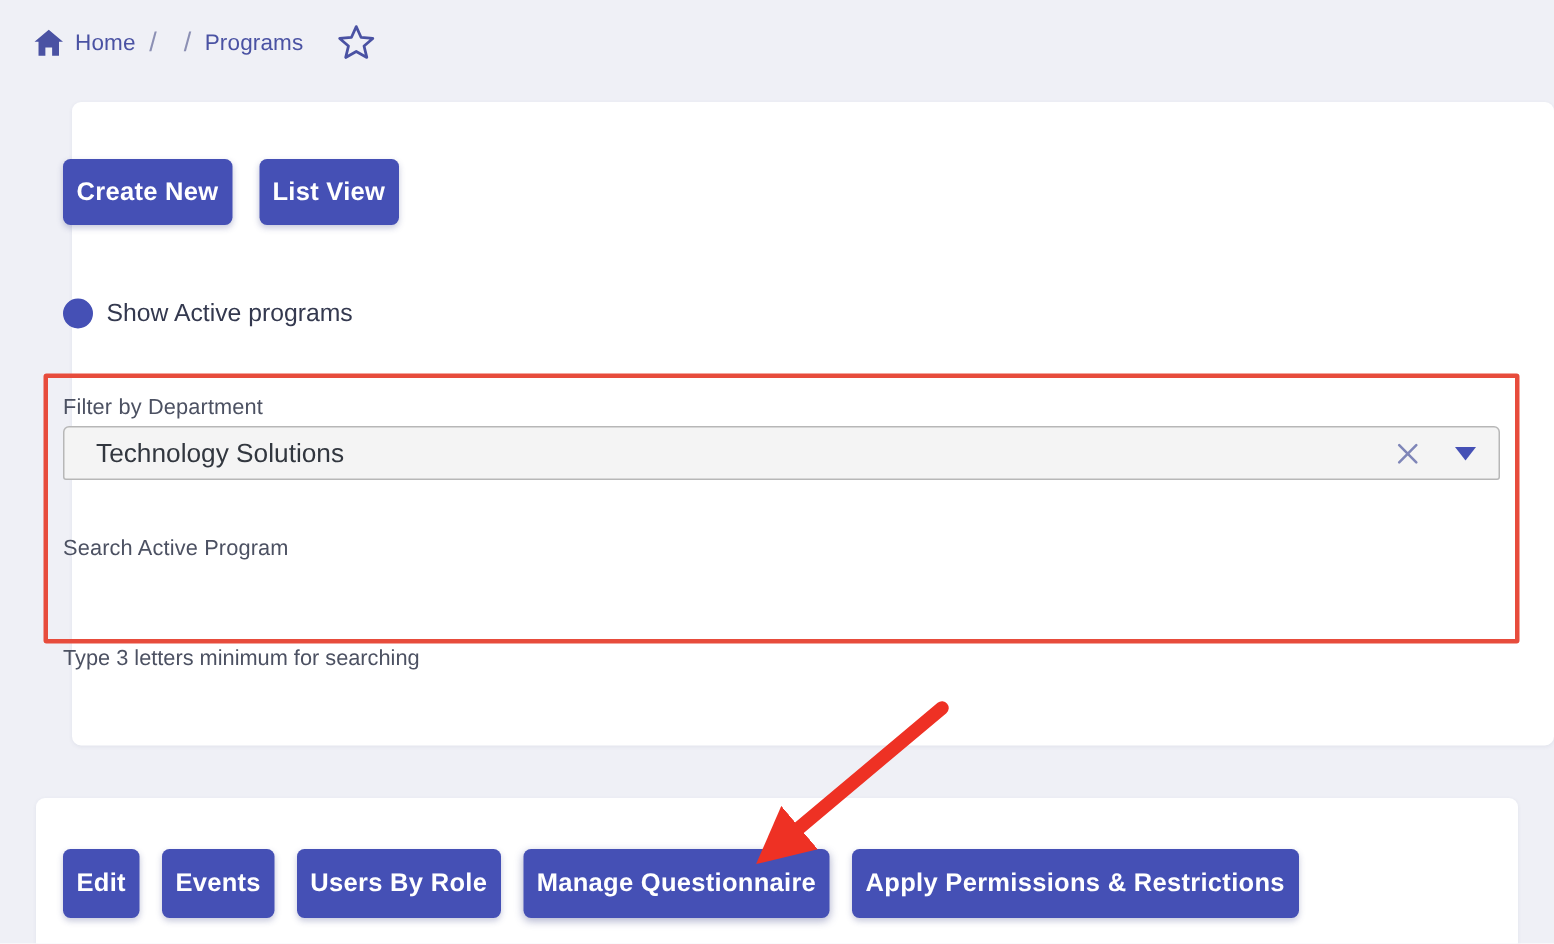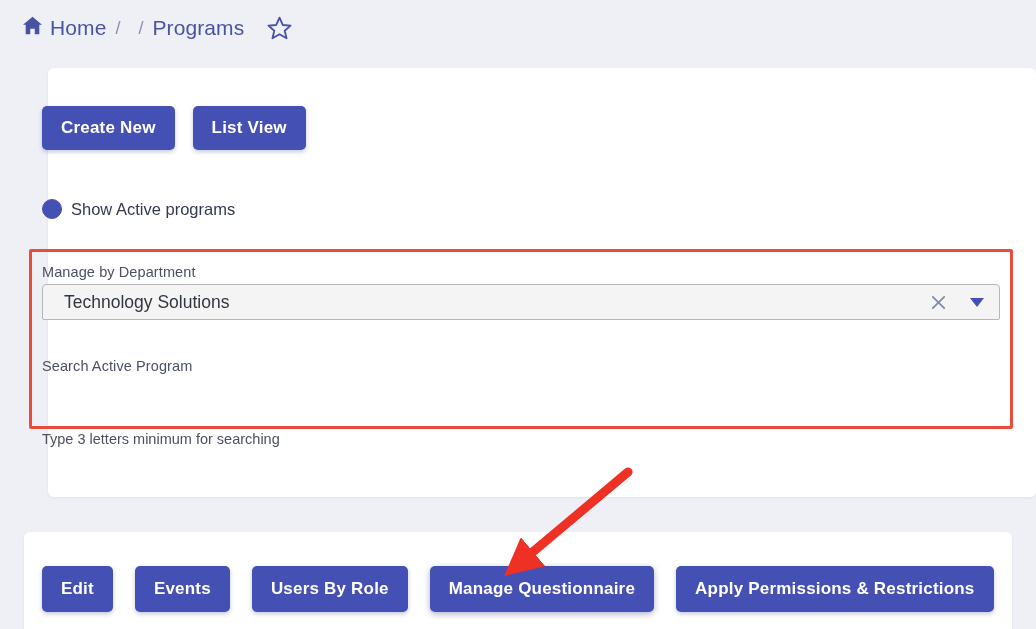--- a/index.html
+++ b/index.html
@@ -20,22 +20,22 @@
   
   #breadcrumb {
     height: 56px;
     display: flex;
     align-items: center;
     padding-left: 22px;
     gap: 0px;
   }
   .crumb {
     display: flex;
-    align-items: flex-start;
-    font-size: 21px;
+    align-items: center;
+    font-size: 15px;
     color: #4a52a3;
     letter-spacing: .1px;
     text-decoration: none;
   }
   .crumb-icon {
     display: inline-flex;
     align-items: center;
     justify-content: center;
     margin-right: 7px;
     color: #4a52a3;
@@ -81,21 +81,21 @@
   .btn {
     background: #4550b5;
     color: #ffffff;
     border: none;
     border-radius: 5px;
     font-family: "Liberation Sans", sans-serif;
     font-size: 17px;
     font-weight: bold;
     letter-spacing: .2px;
     cursor: pointer;
-    padding: 0 19px;
+    padding: 0 9px;
     height: 44px;
     display: inline-flex;
     align-items: center;
     justify-content: center;
     box-shadow: 0 2px 4px rgba(53,60,130,.28);
     white-space: nowrap;
   }
 
   #top-buttons {
     position: absolute;
@@ -208,21 +208,21 @@
     color: #4c5162;
     text-align: right;
   }
 
   
   #action-buttons {
     position: absolute;
     left: 42px;
     top: 566px;
     display: flex;
-    gap: 22px;
+    gap: 15px;
     align-items: center;
   }
   #action-buttons .btn { height: 46px; font-size: 17px; }
   #btn-manage-questionnaire {
     box-shadow: 0 2px 6px rgba(53,60,130,.40);
   }
 
   
   #annotation-arrow {
     position: absolute;
@@ -272,21 +272,21 @@
 </div>
 
 <div id="radio-row">
   <label class="radio-opt">
     <span class="radio-mark on"></span>
     <span>Show Active programs</span>
   </label>
 </div>
 
 <div id="field-department" class="field">
-  <div class="field-label">Manage by Department</div>
+  <div class="field-label">Filter by Department</div>
   <div class="select-box">
     <span class="select-value">Technology Solutions</span>
     <span class="select-clear">
       <svg width="19" height="19" viewBox="0 0 20 20" stroke="currentColor" stroke-width="1.8" fill="none" stroke-linecap="round">
         <line x1="4" y1="4" x2="16" y2="16"></line>
           <line x1="16" y1="4" x2="4" y2="16"></line>
       </svg>
     </span>
     <span class="select-caret">
       <span class="caret-tri"></span>

